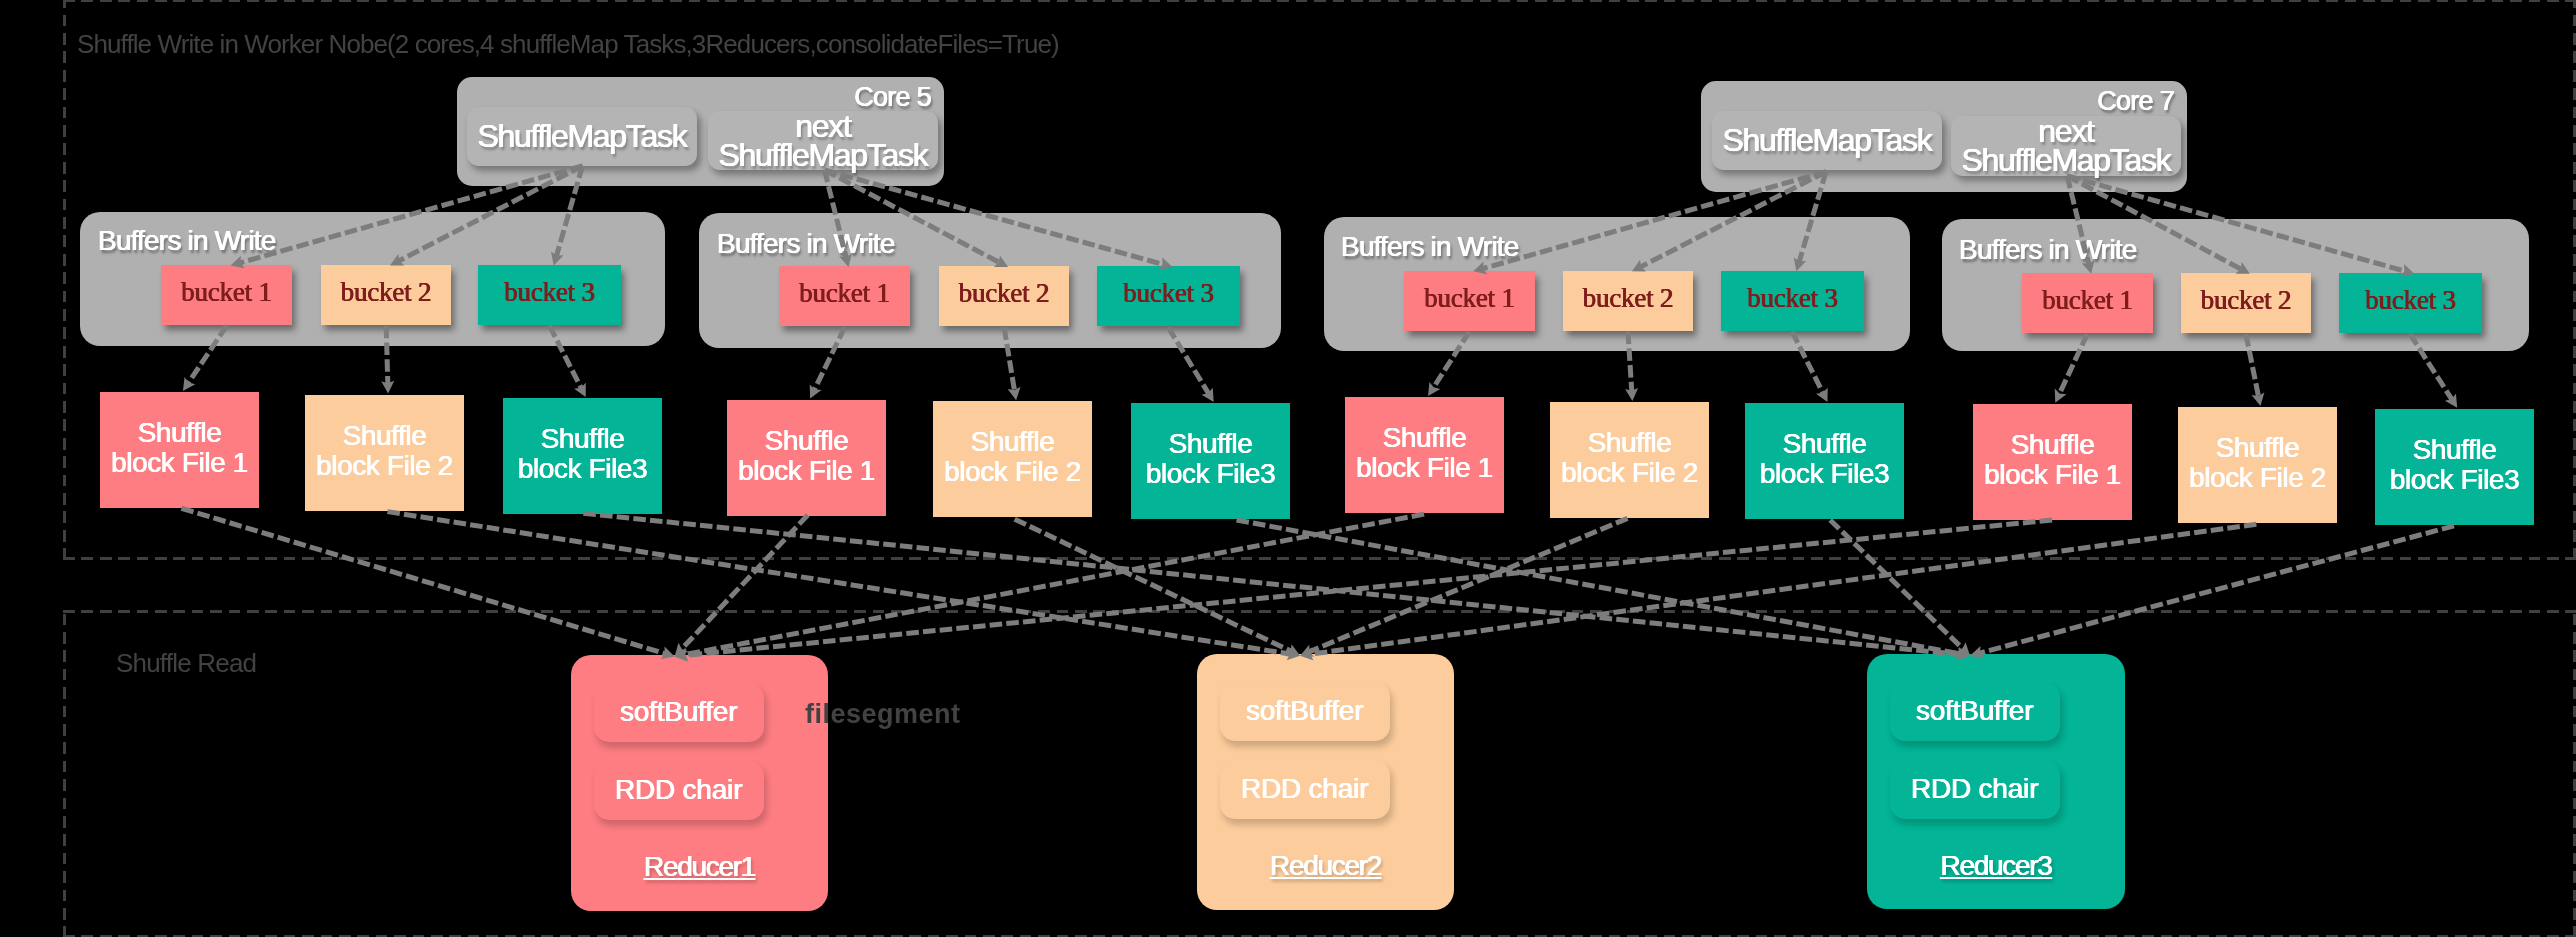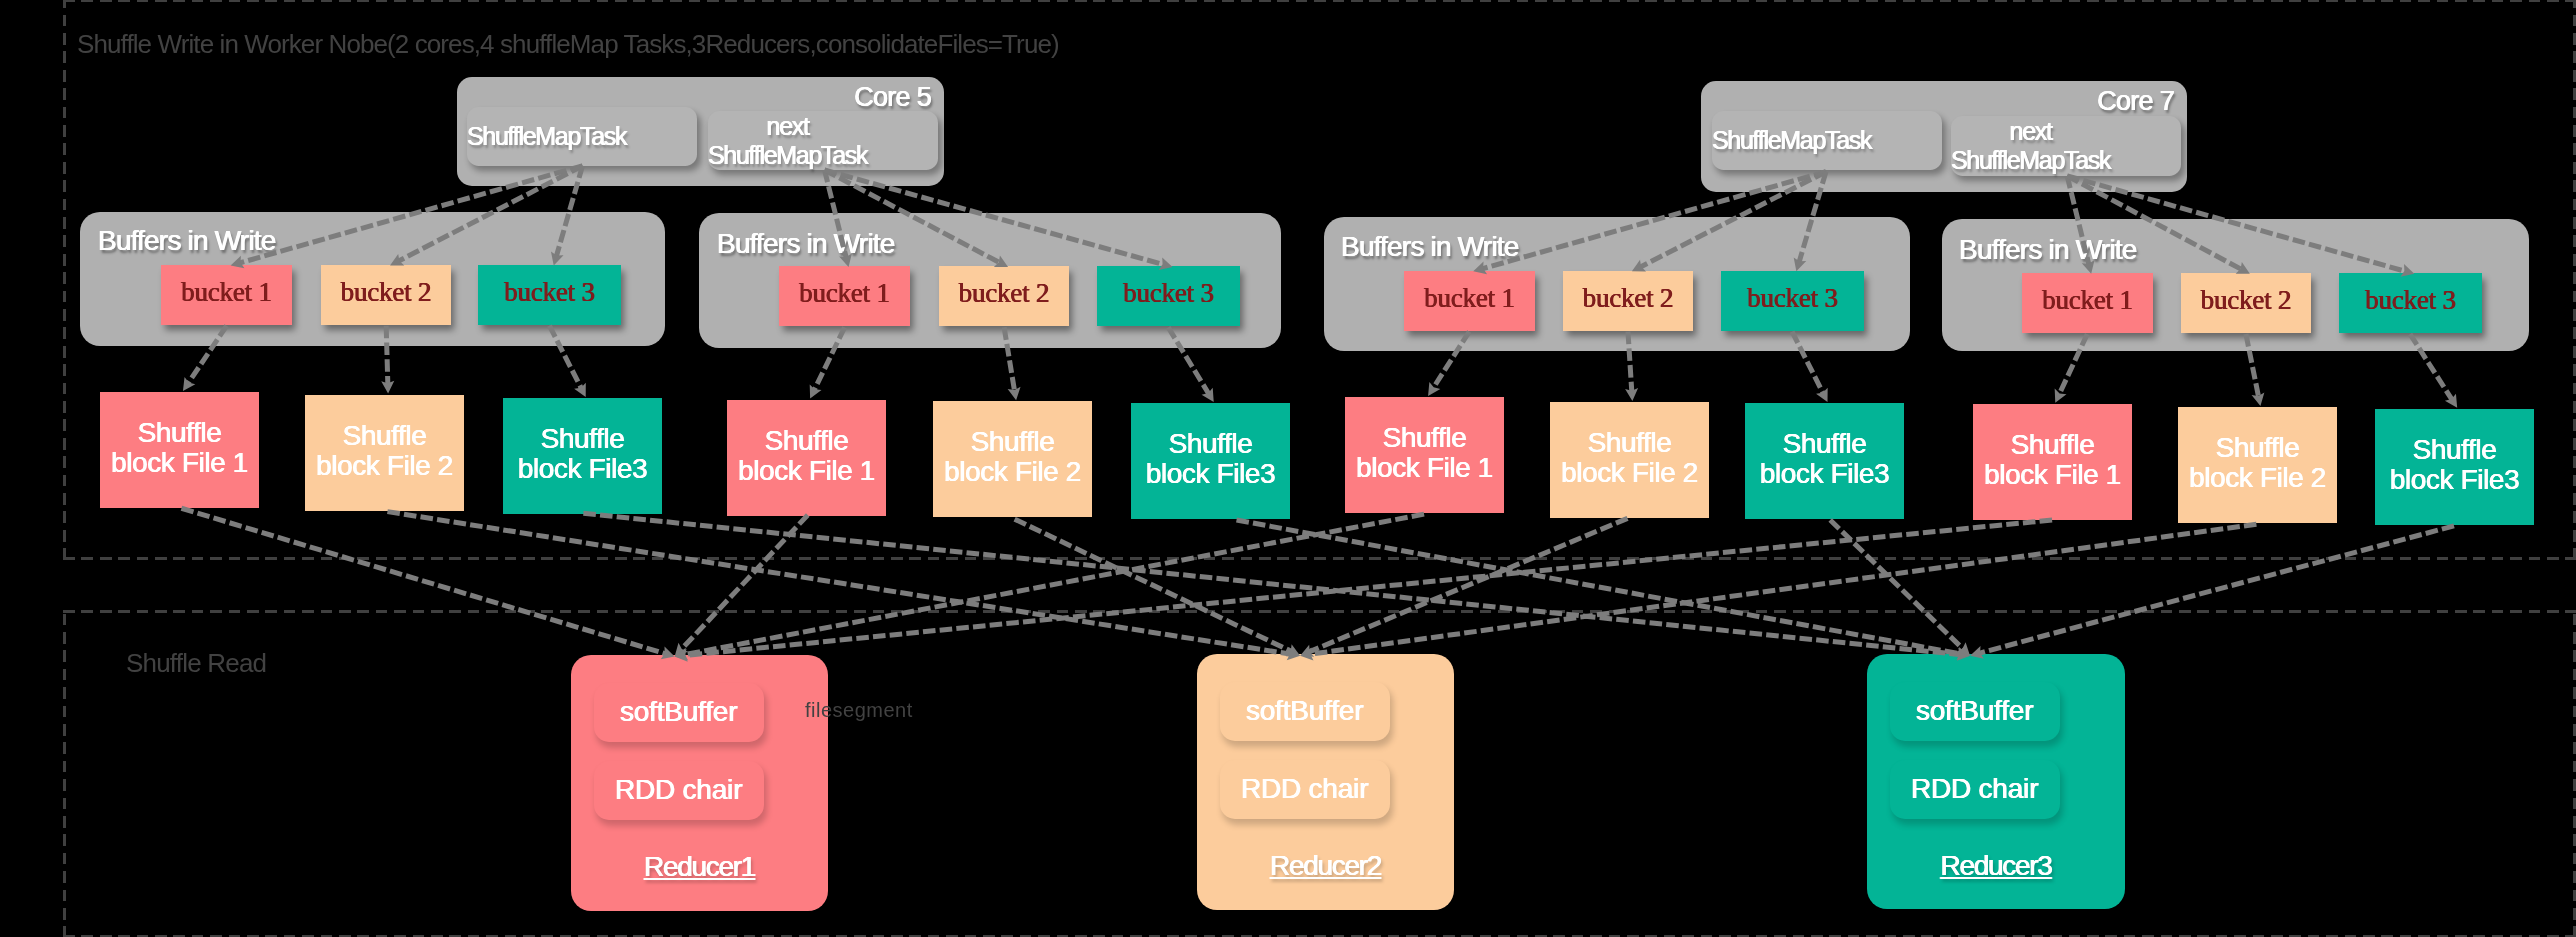--- a/index.html
+++ b/index.html
@@ -13,26 +13,26 @@
        repeating-linear-gradient(90deg,#404040 0 11.7px,transparent 11.7px 18.4px),
        repeating-linear-gradient(90deg,#404040 0 11.7px,transparent 11.7px 18.4px),
        repeating-linear-gradient(0deg,#404040 0 11.7px,transparent 11.7px 18.4px),
        repeating-linear-gradient(0deg,#404040 0 11.7px,transparent 11.7px 18.4px);
      background-size:100% 3.4px,100% 3.4px,3.4px 100%,3.4px 100%;
      background-position:0 0,0 100%,0 0,100% 0;
      background-repeat:no-repeat;}
   .sectlabel{position:absolute;color:#424242;font-weight:normal;white-space:nowrap;}
   #t-main{font-size:26px;letter-spacing:-0.9px;}
   #t-read{font-size:26px;letter-spacing:-0.8px;}
-  #t-seg{font-size:20px;letter-spacing:0.5px;font-weight:normal;}
+  #t-seg{font-size:27px;letter-spacing:0.5px;font-weight:bold;}
   .corebox{position:absolute;background:#b0b0b0;border-radius:15px;box-shadow:3.4px 5px 6.7px rgba(0,0,0,.45);}
   .corelabel{position:absolute;color:#fff;font-size:27px;letter-spacing:-0.7px;white-space:nowrap;
              text-shadow:0.5px 0 0 #fff,-0.5px 0 0 #fff,1.7px 2.5px 2.5px rgba(0,0,0,.4);}
-  .taskbox{position:absolute;background:#b4b4b4;border-radius:11.7px;display:flex;align-items:center;
-           color:#fff;font-size:25px;font-weight:normal;letter-spacing:-1.3px;text-align:center;line-height:29px;
+  .taskbox{position:absolute;background:#b4b4b4;border-radius:11.7px;display:flex;align-items:center;justify-content:center;
+           color:#fff;font-size:32px;font-weight:normal;letter-spacing:-1.3px;text-align:center;line-height:29px;
            box-shadow:3.4px 5px 6.7px rgba(0,0,0,.32);}
   .taskbox span{white-space:pre-line;text-shadow:0.5px 0 0 #fff,-0.5px 0 0 #fff,1.7px 2.5px 2.5px rgba(0,0,0,.3);}
   .bufbox{position:absolute;background:#b0b0b0;border-radius:20px;box-shadow:3.4px 5px 6.7px rgba(0,0,0,.45);}
   .buflabel{position:absolute;color:#fff;font-size:28px;letter-spacing:-0.8px;white-space:nowrap;
             text-shadow:0.5px 0 0 #fff,-0.5px 0 0 #fff,1.7px 2.5px 2.5px rgba(0,0,0,.40);}
   .bucket{position:absolute;display:flex;align-items:center;justify-content:center;color:#7f1d1d;font-size:27px;
           letter-spacing:-0.2px;box-shadow:4.2px 5.9px 6.7px rgba(0,0,0,.42);font-family:Liberation Serif, serif;}
   .bucket span{position:relative;top:-2.5px;text-shadow:0.4px 0 0 currentColor,-0.4px 0 0 currentColor;}
   .filebox{position:absolute;display:flex;align-items:center;justify-content:center;color:#fff;font-size:28px;
            letter-spacing:-0.4px;text-align:center;line-height:30px;}
@@ -49,21 +49,21 @@
   svg.arrows{position:absolute;left:0;top:0;width:2576px;height:937px;pointer-events:none;}
 </style>
 </head>
 <body>
 
 <div id="stage">
 
 <div class="dashbox" style="left:63px;top:-0.8px;width:2513px;height:561px;"></div>
 <div class="dashbox" style="left:63px;top:610px;width:2513px;height:328px;"></div>
 <div class="sectlabel" id="t-main" style="left:77px;top:29px;">Shuffle Write in Worker Nobe(2 cores,4 shuffleMap Tasks,3Reducers,consolidateFiles=True)</div>
-<div class="sectlabel" id="t-read" style="left:126px;top:648px;">Shuffle Read</div>
+<div class="sectlabel" id="t-read" style="left:116px;top:648px;">Shuffle Read</div>
 <div class="corebox" style="left: 457px; top: 77px; width: 487px; height: 109px; background-color: rgb(176, 176, 176);"></div>
 <div class="corelabel" style="left:457px;top:82px;width:474px;text-align:right;">Core 5</div>
 <div class="taskbox" style="left: 467px; top: 107px; width: 230px; height: 59px; background-color: rgb(180, 180, 180);">
       <span>ShuffleMapTask</span>
     </div>
 <div class="taskbox" style="left: 708px; top: 111px; width: 230px; height: 59px; background-color: rgb(180, 180, 180);">
       <span>next
 ShuffleMapTask</span>
     </div>
 <div class="corebox" style="left: 1701px; top: 81px; width: 486px; height: 111px; background-color: rgb(176, 176, 176);"></div>

